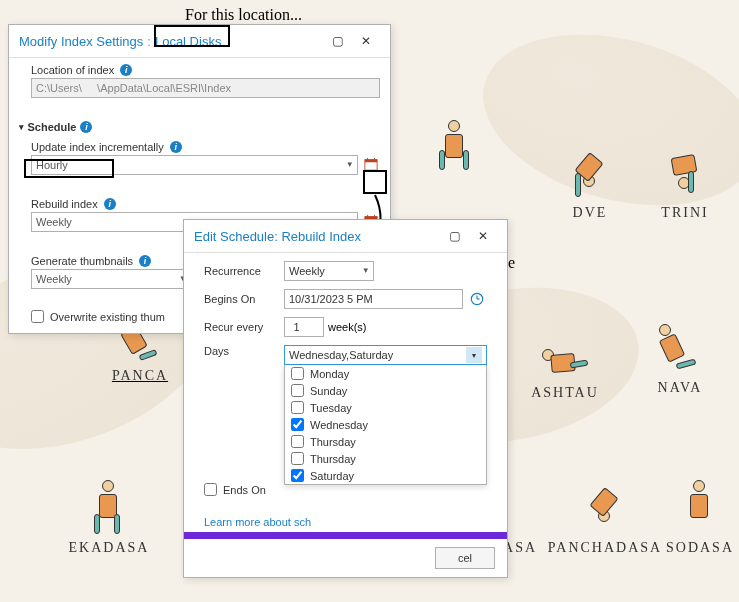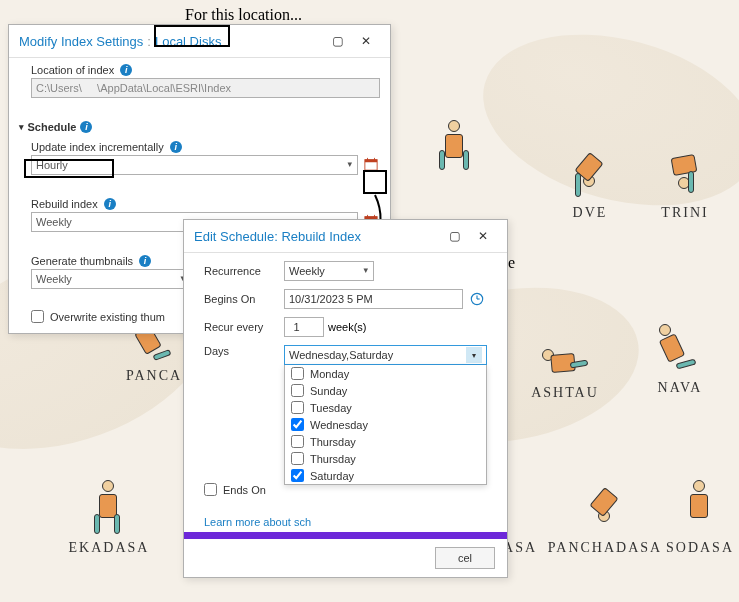--- a/index.html
+++ b/index.html
@@ -206,21 +206,21 @@
   <div class="yoga-label">DVE</div>
 </div>
 <div class="yoga-fig" style="left:650px;top:145px;">
   <div class="yoga-body">
       <div class="yoga-head" style="left:18px;top:32px"></div>
       <div class="yoga-torso" style="left:15px;top:8px;transform:rotate(80deg)"></div>
       <div class="yoga-limb" style="height:22px;left:28px;top:26px"></div>
     </div>
   <div class="yoga-label">TRINI</div>
 </div>
-<div class="yoga-fig" style="left:119px;top:308px;">
+<div class="yoga-fig" style="left:105px;top:308px;text-decoration:underline;">
   <div class="yoga-body">
       <div class="yoga-head" style="left:6px;top:8px"></div>
       <div class="yoga-torso" style="left:10px;top:20px;transform:rotate(-30deg)"></div>
       <div class="yoga-limb" style="height:18px;left:30px;top:38px;transform:rotate(70deg)"></div>
     </div>
   <div class="yoga-label">PANCA</div>
 </div>
 <div class="yoga-fig" style="left:530px;top:325px;">
   <div class="yoga-body">
       <div class="yoga-head" style="left:2px;top:24px"></div>

